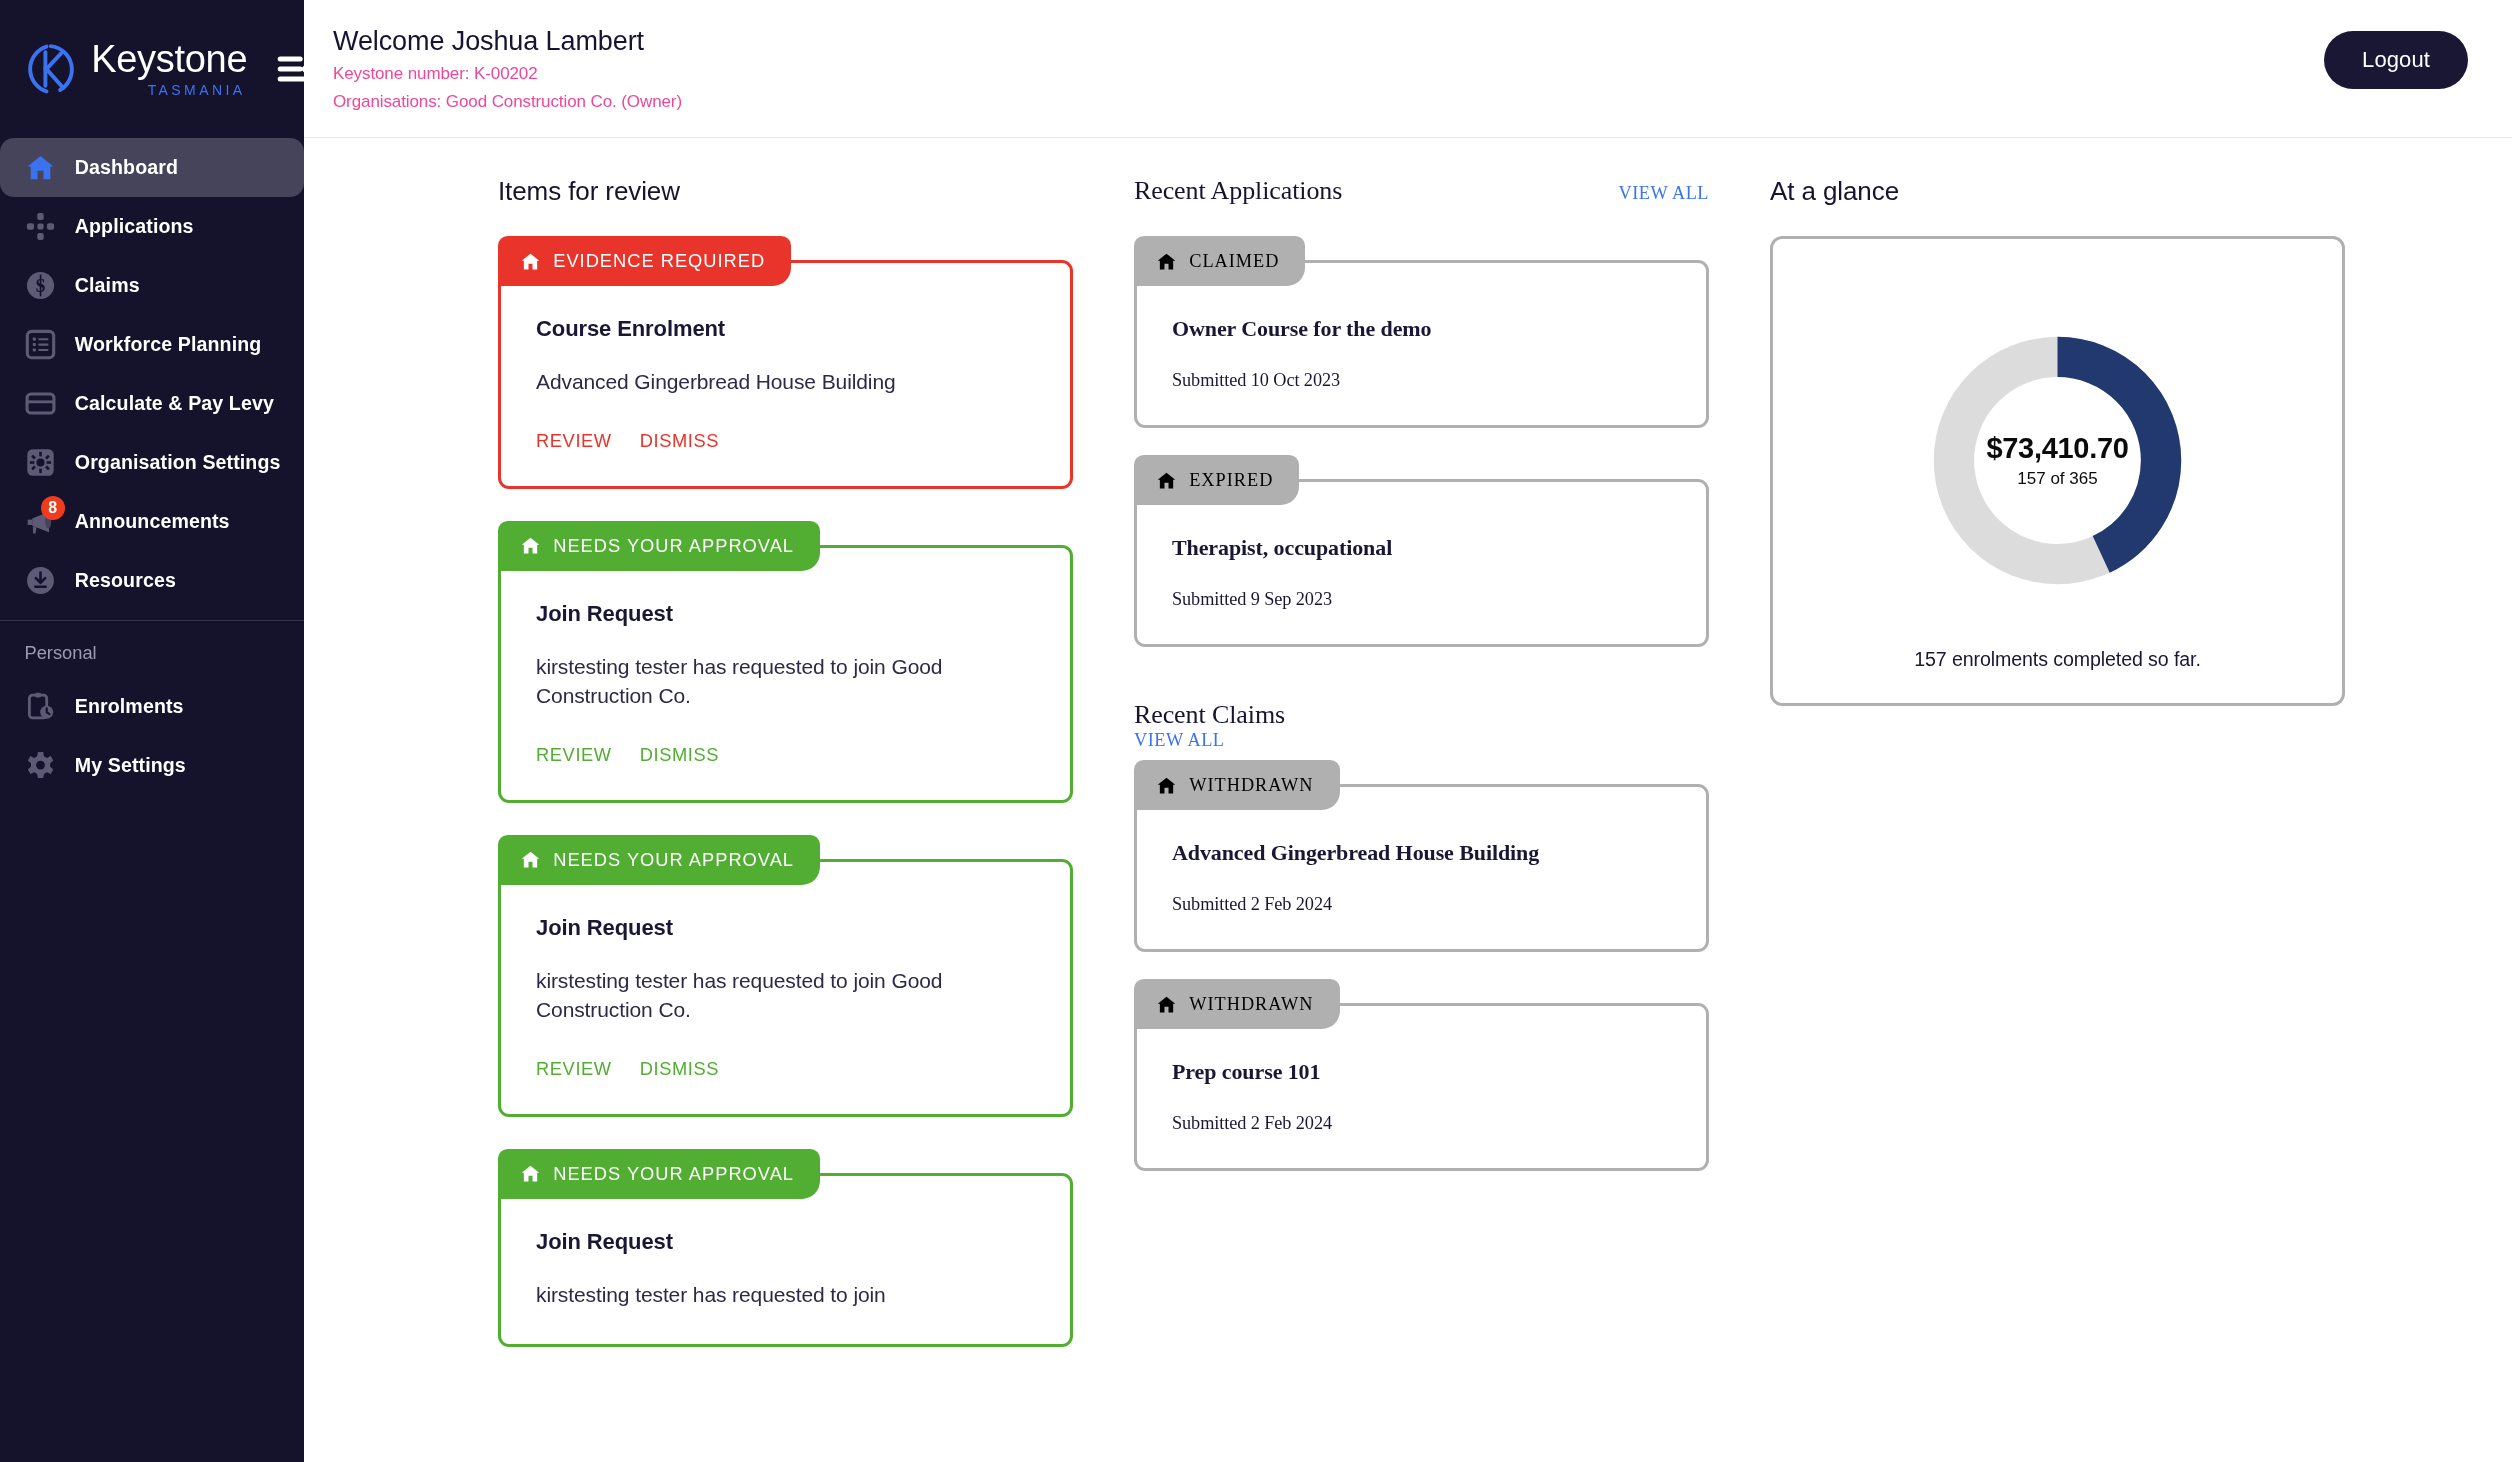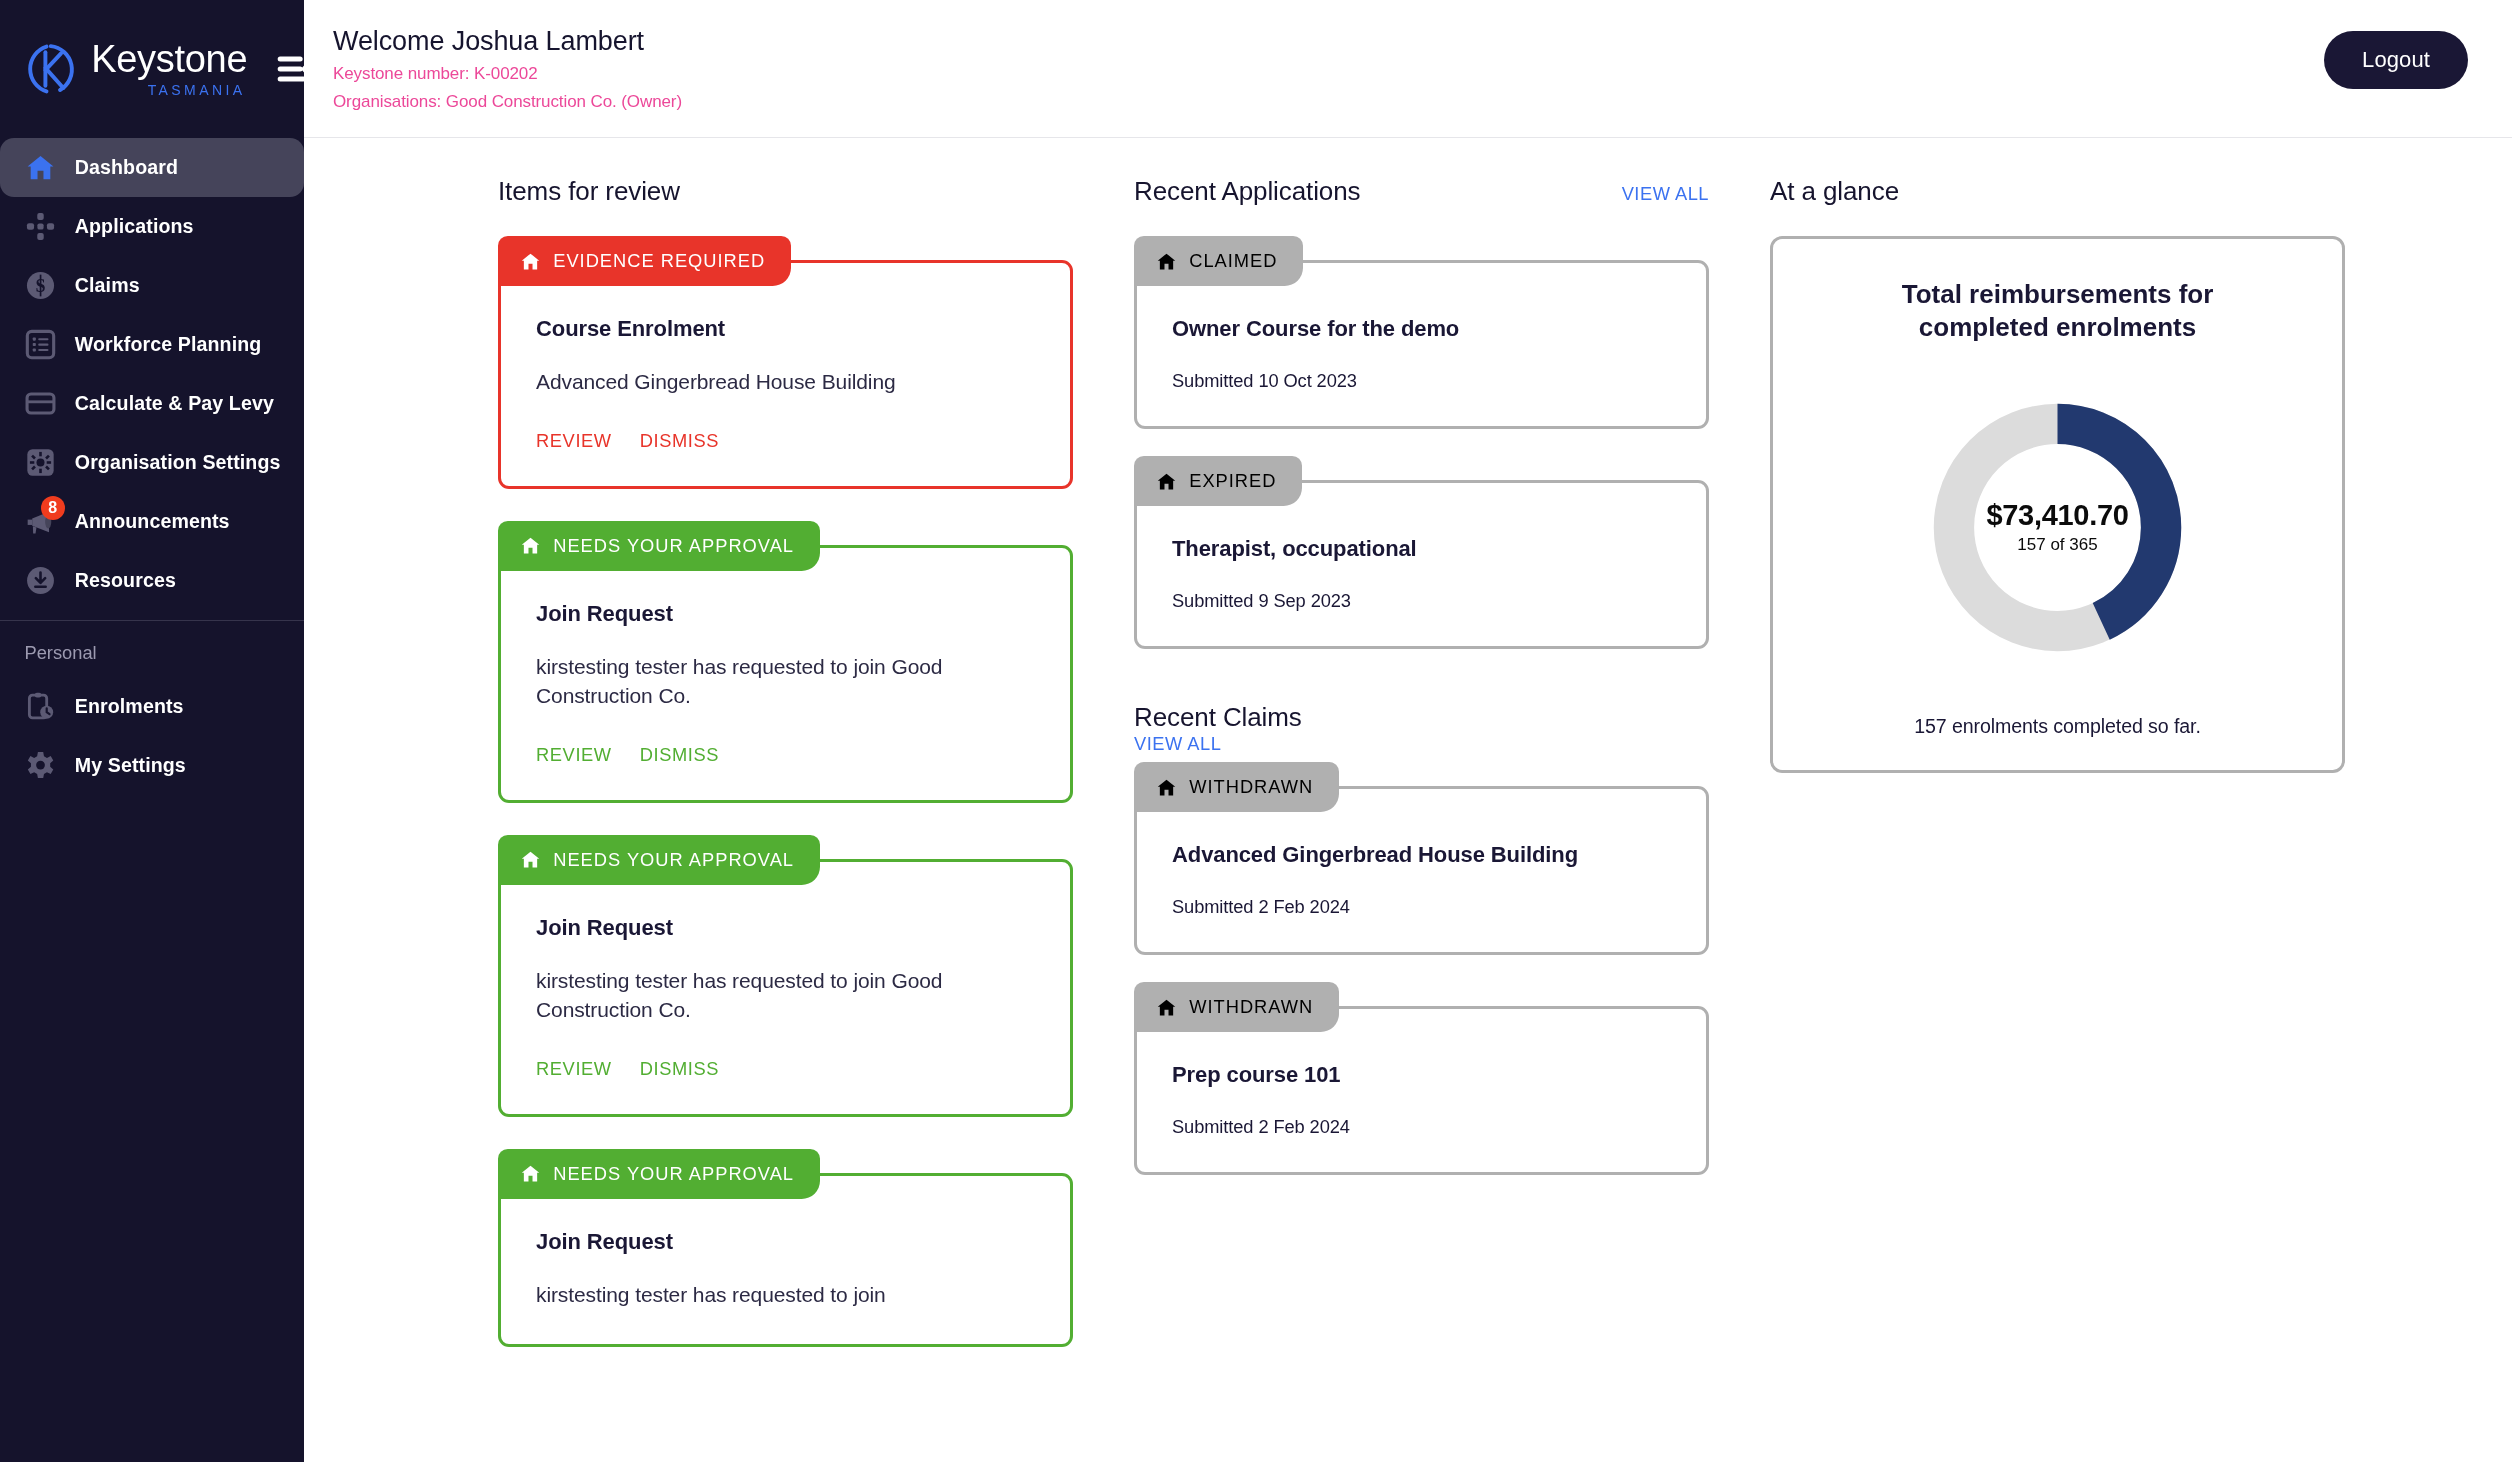--- a/index.html
+++ b/index.html
@@ -80,21 +80,21 @@
     font-size: 22px; font-family: inherit; cursor: pointer;
     margin-top: 4.9px; letter-spacing: 0.1px;
   }
 
   .content {
     flex: 1; display: flex; gap: 12px;
     padding: 38px 0 0 0; background: #ffffff; overflow: hidden;
   }
   .col { display: flex; flex-direction: column; }
   .col-review { width: 575px; margin-left: 194px; }
-  .col-recent { width: 575px; margin-left: 49px; }
+  .col-recent { width: 575px; margin-left: 49px; font-family: Liberation Serif, serif; }
   .col-glance { width: 575px; margin-left: 49px; }
 
   .col-head {
     display: flex; align-items: baseline; justify-content: space-between;
     margin-bottom: 32px; height: 28px;
   }
   .col-title { font-size: 26px; color: #16142e; letter-spacing: -0.1px; }
   .view-all {
     font-size: 18.3px; color: #3b72f0; letter-spacing: 0.5px;
     cursor: pointer; text-decoration: none;
@@ -485,21 +485,20 @@
           </div>
         </div>
       </section>
 
       <section class="col col-glance">
         <div class="col-head">
           <span class="col-title">At a glance</span>
         </div>
 
         <div class="glance-card">
-          <div class="glance-title">Total reimbursements for completed enrolments</div>
 
           <div class="donut-wrap">
             <svg viewBox="0 0 200 200" width="269" height="269">
               <circle cx="100" cy="100" r="77" fill="none" stroke="#dcdcdc" stroke-width="30"></circle>
               <circle id="donut-arc" cx="100" cy="100" r="77" fill="none" stroke="#22396f" stroke-width="30" transform="rotate(-90 100 100)" stroke-dasharray="208.1025402150521 483.80526865282815"></circle>
             </svg>
             <div class="donut-center">
               <div class="donut-value">$73,410.70</div>
               <div class="donut-sub">157 of 365</div>
             </div>

